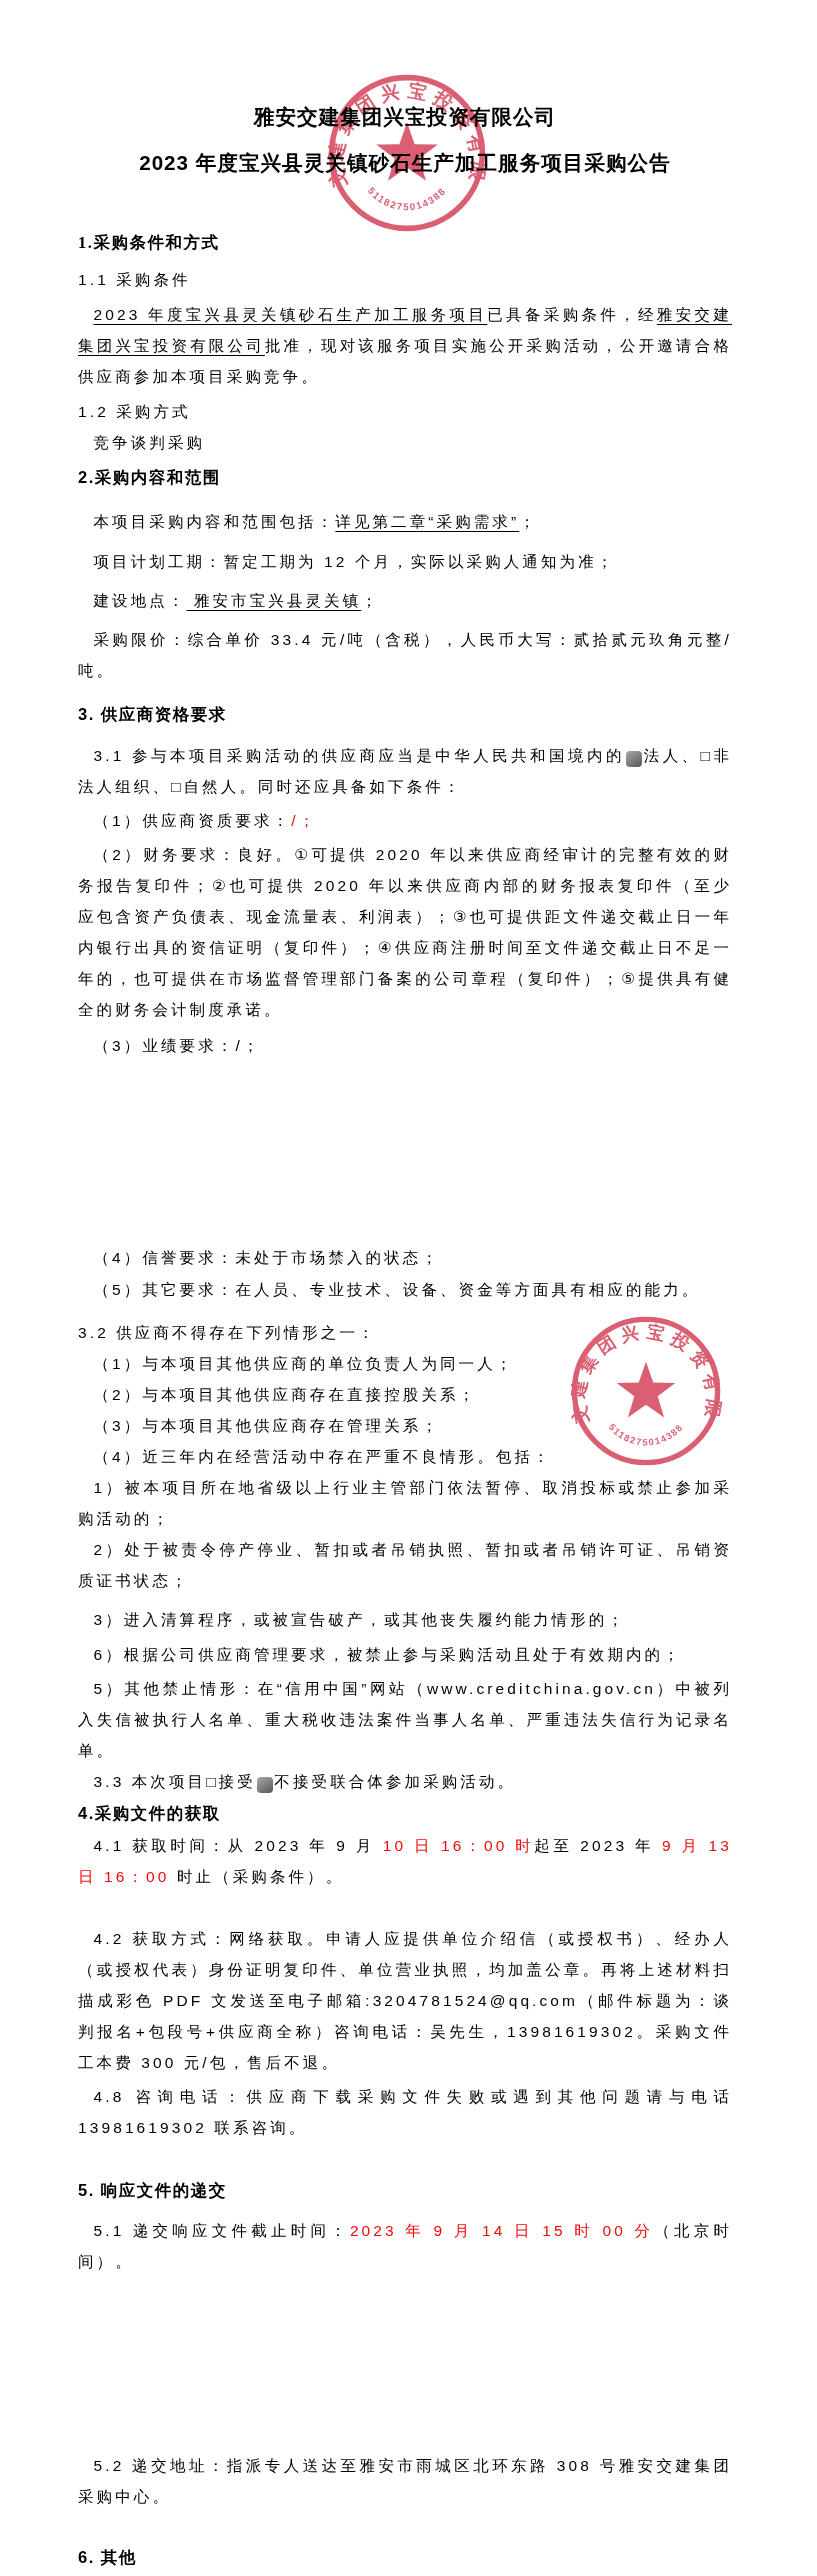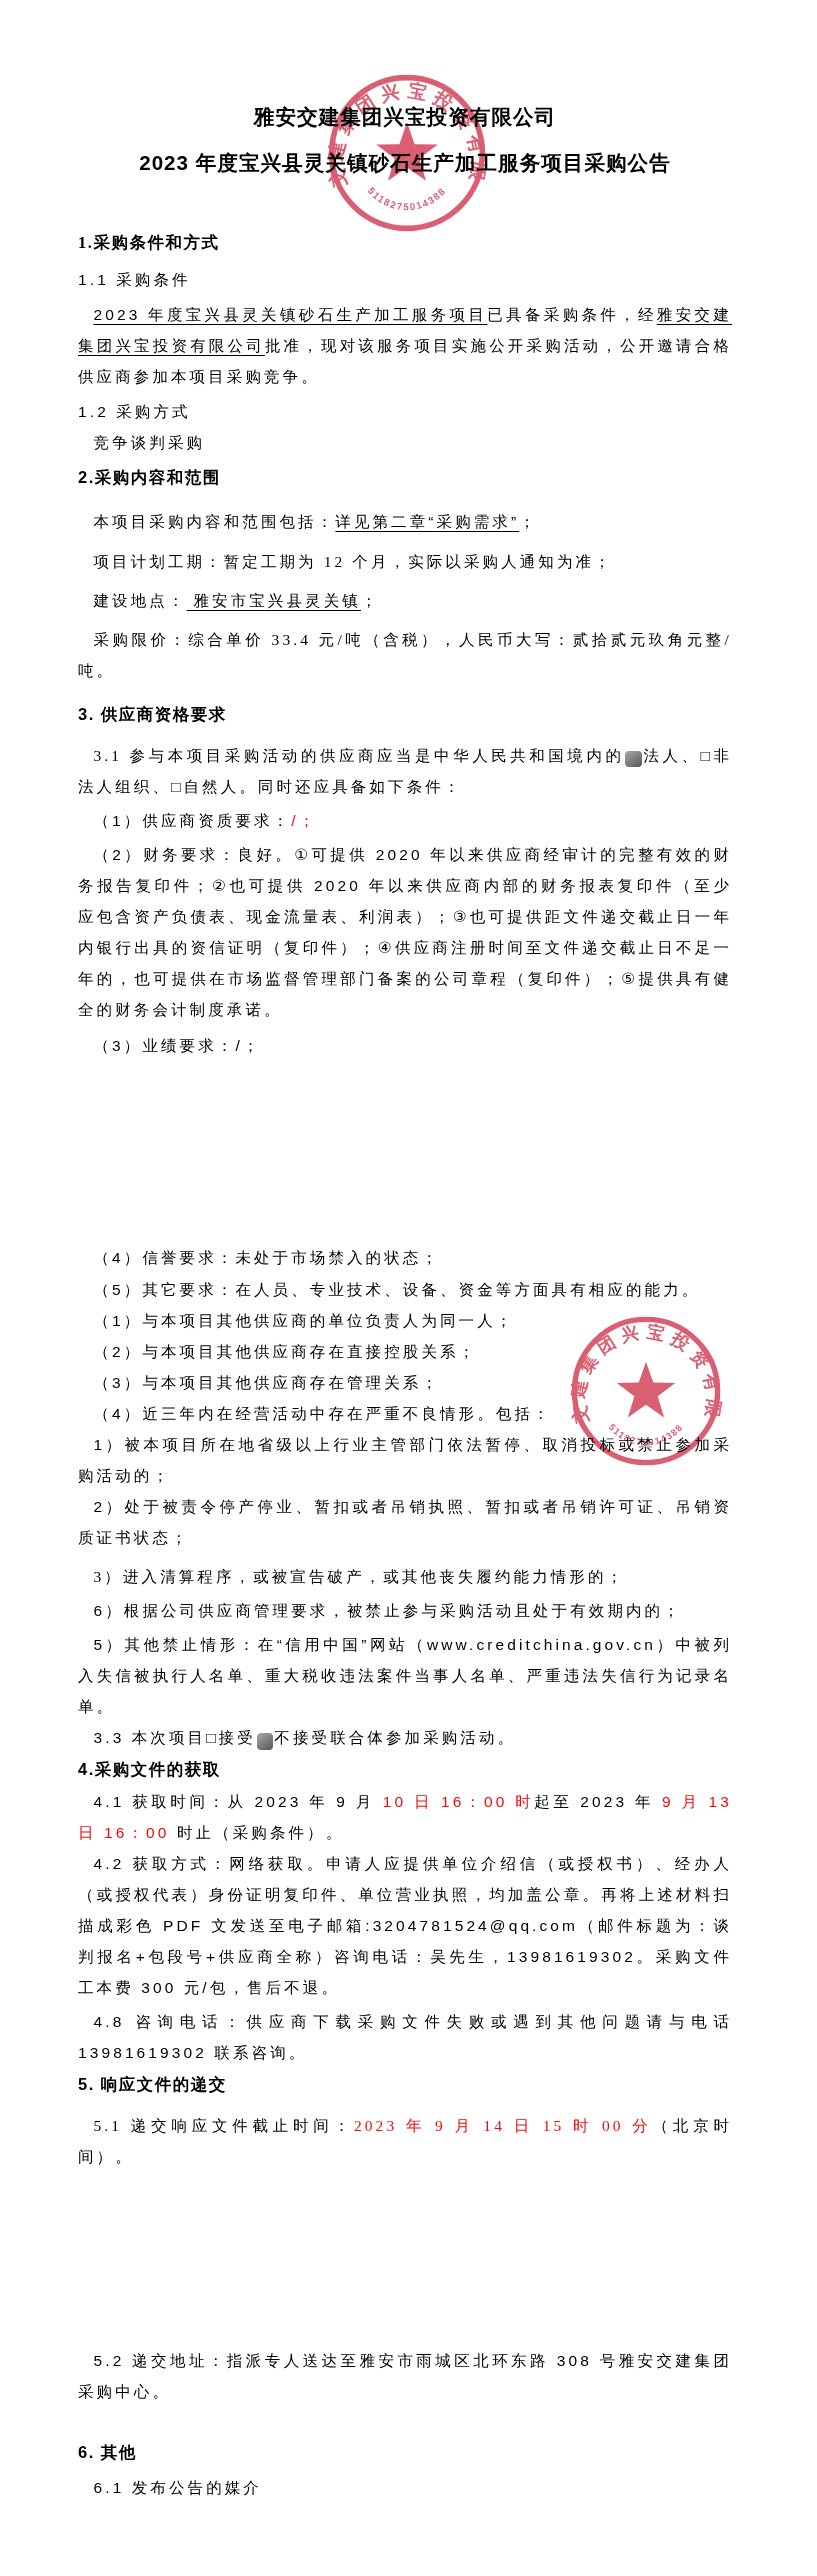--- a/index.html
+++ b/index.html
@@ -7,22 +7,22 @@
         font-family:"Liberation Sans","DejaVu Sans",sans-serif;color:#000;}
   .content{position:absolute;left:78px;top:0;width:654px;z-index:2;}
   .title{ text-align:center;font-weight:bold;font-size:20.6px;line-height:27px;letter-spacing:1px;}
   .t1{margin-top:103px;}
   .t2{margin-top:18.5px;}
   .h{font-size:16.5px;font-weight:bold;line-height:33px;margin:0;letter-spacing:1.5px;}
   .p{font-size:15.5px;line-height:31px;margin:0;text-align:justify;letter-spacing:3.1px;}
   .ind{text-indent:1em;}
   .sub{font-size:15.5px;line-height:31px;margin:0;letter-spacing:3.1px;}
   .mt6{margin-top:3.1px;}  .mt8{margin-top:4.1px;}  .mt10{margin-top:5.2px;}
-  .mt12{margin-top:1px;} .mt16{margin-top:8.2px;font-family:Liberation Serif, serif;} .mt24{margin-top:12.4px;}
-  .mt28{margin-top:0;} .mt56{margin-top:29px;} .mt98{margin-top:50px;font-family:Liberation Serif, serif;}
+  .mt12{margin-top:1px;} .mt16{margin-top:8.2px;} .mt24{margin-top:12.4px;}
+  .mt28{margin-top:31px;} .mt56{margin-top:29px;} .mt98{margin-top:50px;font-family:Liberation Serif, serif;}
   .gap1{height:181px;} .gap2{height:173px;}
   .run-u{text-decoration:underline;text-underline-offset:3.6px;}
   .run-red{color:#f00a0a;}
   .emoji-check{display:inline-block;width:16.5px;height:16.5px;border-radius:4.1px;
       background:linear-gradient(145deg,#a9a9a9,#565656);color:#fff;font-size:12.4px;line-height:16.5px;
       text-align:center;font-weight:bold;vertical-align:-2.1px;letter-spacing:0;margin:0 1px;}
   .seal{position:absolute;z-index:1;opacity:0.88;pointer-events:none;}
   .seal-top{left:326px;top:72px;width:162px;height:162px;}
   .seal-mid{left:569px;top:1314px;width:154px;height:154px;}
 </style>
@@ -77,20 +77,21 @@
     <p class="p ind mt16">采购限价：综合单价 33.4 元/吨（含税），人民币大写：贰拾贰元玖角元整/吨。</p>
 
     <div class="h mt24">3. 供应商资格要求</div>
     <p class="p ind mt16"><span>3.1 参与本项目采购活动的供应商应当是中华人民共和国境内的</span><span class="emoji-check">✓</span><span>法人、□非法人组织、□自然人。同时还应具备如下条件：</span></p>
     <p class="p ind mt6"><span>（1）供应商资质要求：</span><span class="run-red">/；</span></p>
     <p class="p ind mt6">（2）财务要求：良好。①可提供 2020 年以来供应商经审计的完整有效的财务报告复印件；②也可提供 2020 年以来供应商内部的财务报表复印件（至少应包含资产负债表、现金流量表、利润表）；③也可提供距文件递交截止日一年内银行出具的资信证明（复印件）；④供应商注册时间至文件递交截止日不足一年的，也可提供在市场监督管理部门备案的公司章程（复印件）；⑤提供具有健全的财务会计制度承诺。</p>
     <p class="p ind mt10">（3）业绩要求：/；</p>
     <div class="gap1"></div>
     <p class="p ind">（4）信誉要求：未处于市场禁入的状态；</p>
     <p class="p ind mt12">（5）其它要求：在人员、专业技术、设备、资金等方面具有相应的能力。</p>
+    <div class="sub mt24">3.2 供应商不得存在下列情形之一：</div>
     <p class="p ind">（1）与本项目其他供应商的单位负责人为同一人；</p>
     <p class="p ind">（2）与本项目其他供应商存在直接控股关系；</p>
     <p class="p ind">（3）与本项目其他供应商存在管理关系；</p>
     <p class="p ind">（4）近三年内在经营活动中存在严重不良情形。包括：</p>
     <p class="p ind">1）被本项目所在地省级以上行业主管部门依法暂停、取消投标或禁止参加采购活动的；</p>
     <p class="p ind">2）处于被责令停产停业、暂扣或者吊销执照、暂扣或者吊销许可证、吊销资质证书状态；</p>
     <p class="p ind mt16">3）进入清算程序，或被宣告破产，或其他丧失履约能力情形的；</p>
     <p class="p ind mt6">6）根据公司供应商管理要求，被禁止参与采购活动且处于有效期内的；</p>
     <p class="p ind mt6">5）其他禁止情形：在“信用中国”网站（www.creditchina.gov.cn）中被列入失信被执行人名单、重大税收违法案件当事人名单、严重违法失信行为记录名单。</p>
     <p class="p ind"><span>3.3 本次项目□接受</span><span class="emoji-check">✓</span><span>不接受联合体参加采购活动。</span></p>

